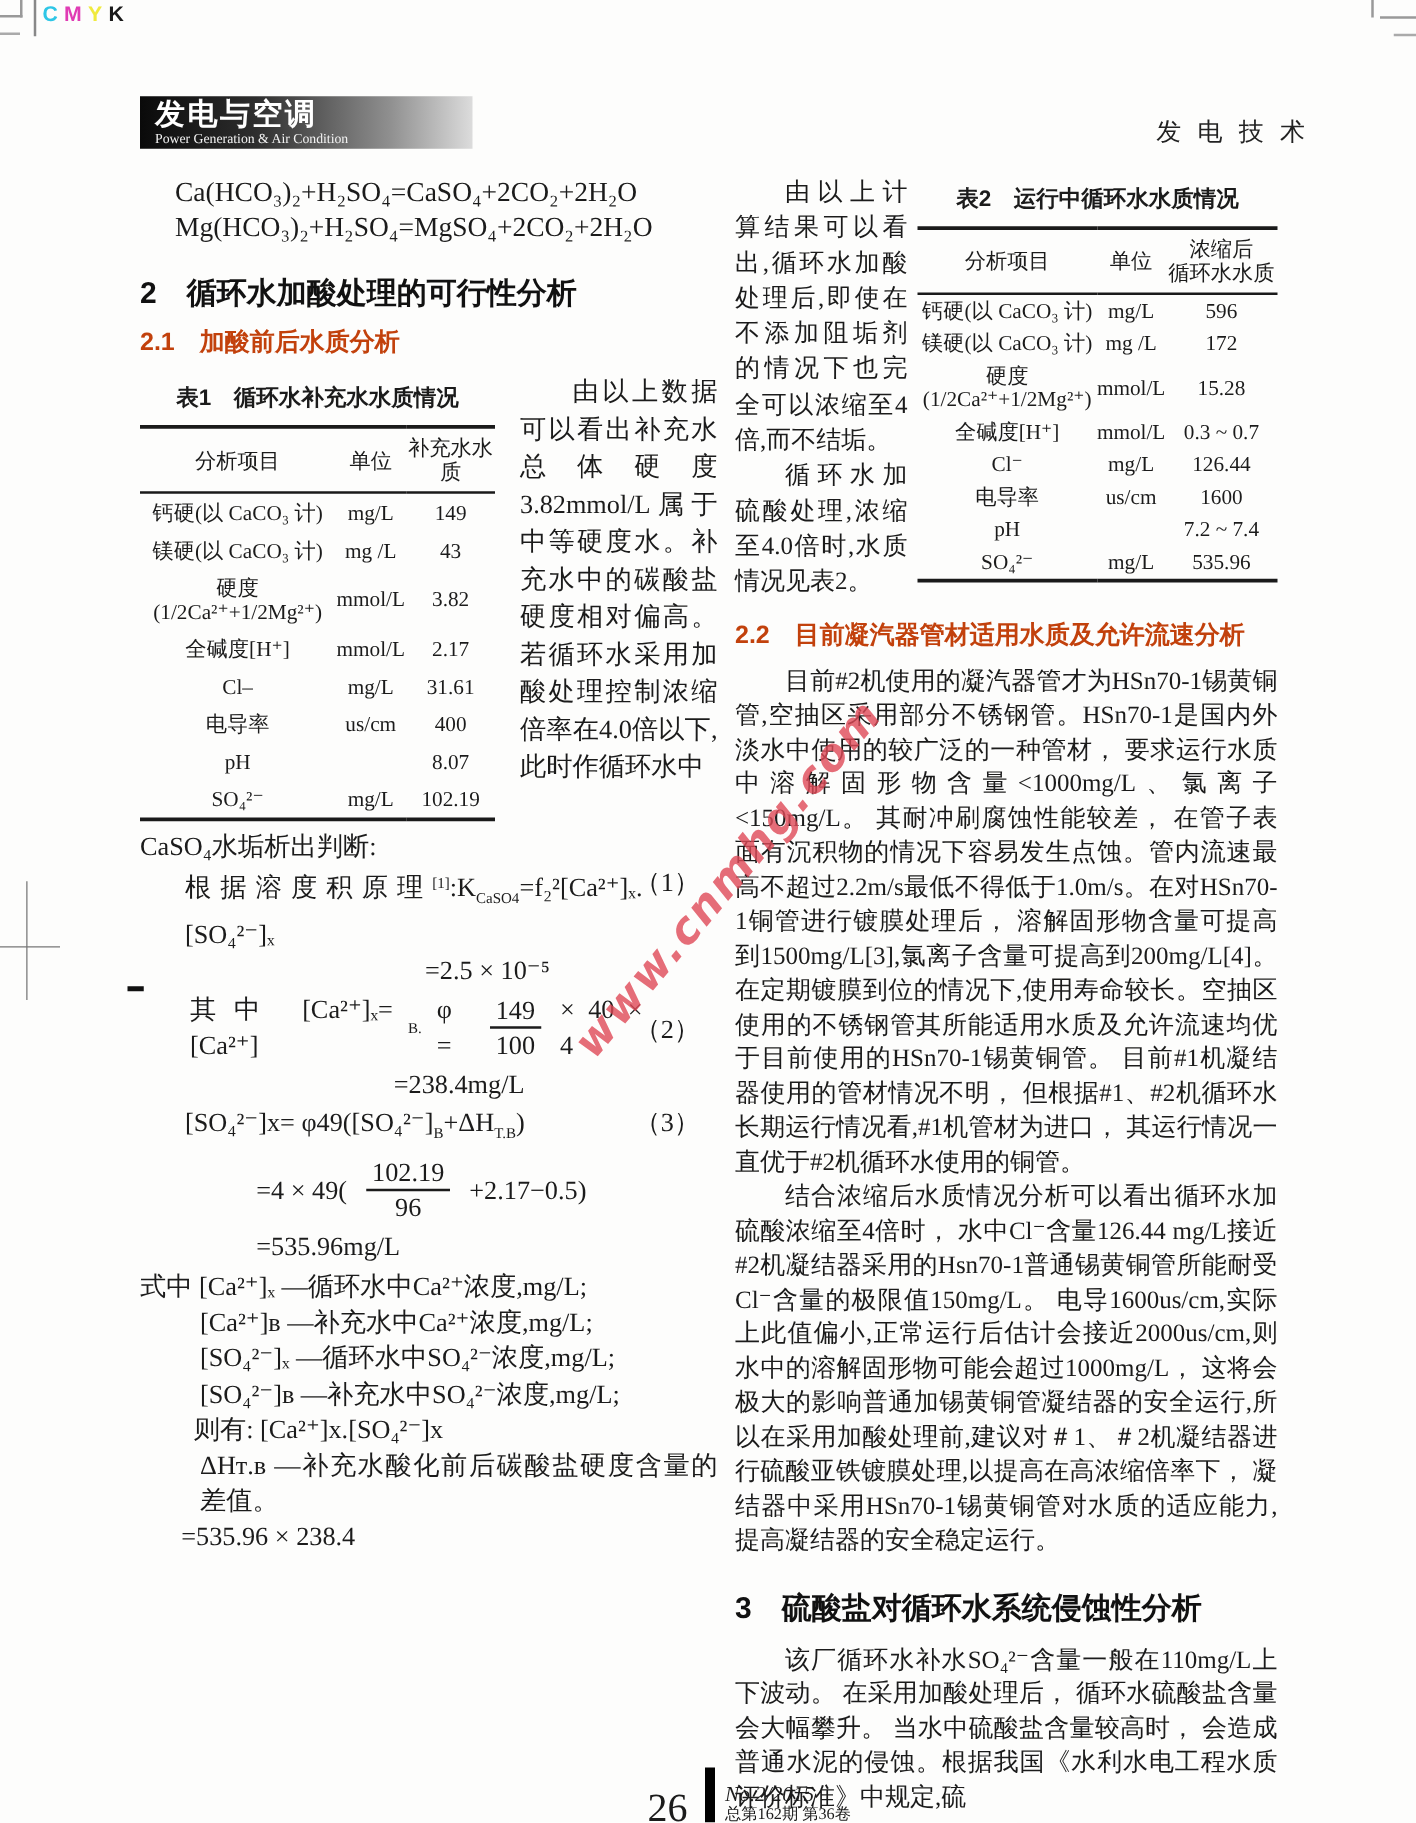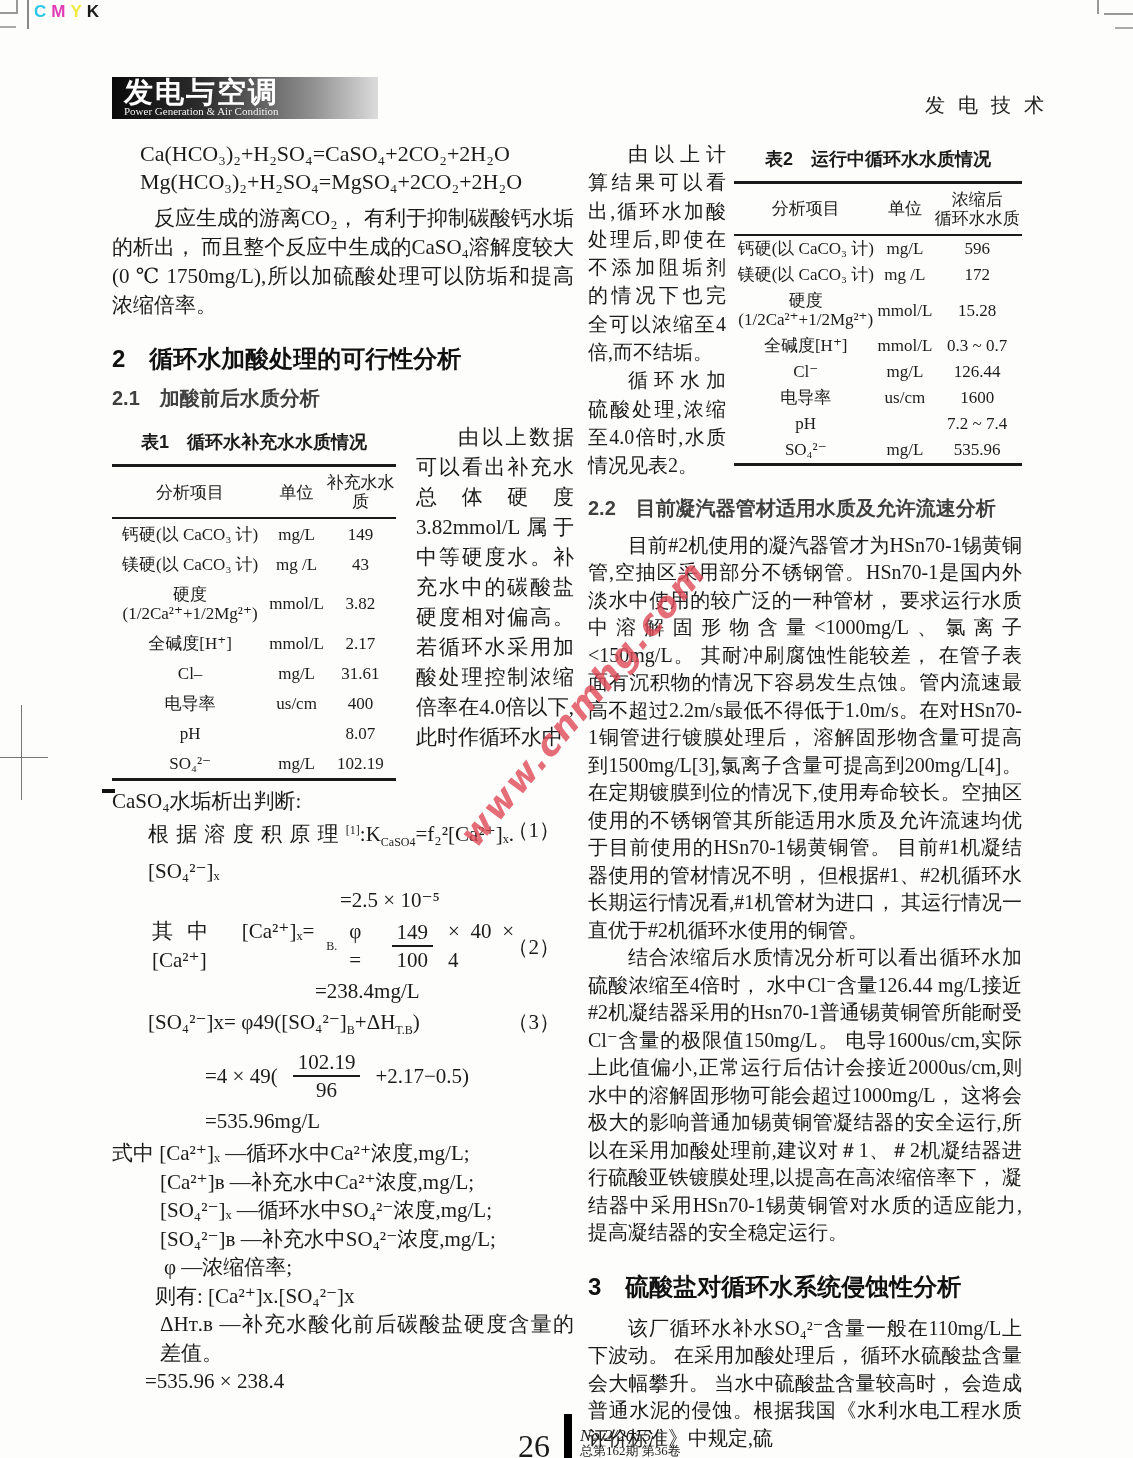--- a/index.html
+++ b/index.html
@@ -19,31 +19,31 @@
   .tr-hline2{position:absolute;left:1115px;top:27px;width:18px;border-top:2px solid #aaa;}
   .ml-vline{position:absolute;left:21px;top:705px;height:95px;border-left:1.5px solid #777;}
   .ml-hline{position:absolute;left:0;top:757px;width:48px;border-top:1.5px solid #777;}
   .ml-dash{position:absolute;left:102px;top:789px;width:13px;height:4px;background:#111;}
   
   .logo-bar{
     position:absolute;left:112px;top:77px;width:266px;height:42px;
     background:linear-gradient(90deg,#0a0a0a 0%,#2e2e2e 35%,#8f8f8f 75%,#dcdcdc 100%);
     color:#fff;padding:2px 0 0 12px;box-sizing:border-box;
   }
-  .logo-title{font-family:Liberation Serif, serif;font-weight:bold;font-size:29px;line-height:26px;letter-spacing:2px;}
+  .logo-title{font-family:Liberation Serif, serif;font-weight:bold;font-size:24px;line-height:26px;letter-spacing:2px;}
   .logo-sub{font-size:11px;line-height:13px;color:#f2f2f2;}
   .section-label{position:absolute;left:925px;top:92px;font-size:20px;letter-spacing:13px;color:#222;}
   
   .col-left{position:absolute;left:112px;top:140px;width:462px;font-size:21px;line-height:29px;text-align:justify;}
   .col-right{position:absolute;left:588px;top:140px;width:434px;font-size:20px;line-height:27.5px;text-align:justify;}
   p{margin:0;}
   .indent{text-indent:2em;}
   .equation{margin-left:28px;font-size:22px;line-height:28px;}
   h2.sec{font-family:"Liberation Sans","DejaVu Sans",sans-serif;font-size:24px;line-height:28px;font-weight:bold;margin:25px 0 13px 0;text-align:left;color:#111;}
-  h3.sub{font-family:"Liberation Sans","DejaVu Sans",sans-serif;font-size:20px;line-height:24px;font-weight:bold;margin:0 0 12px 0;text-align:left;color:#404040;}
+  h3.sub{font-family:"Liberation Sans","DejaVu Sans",sans-serif;font-size:20px;line-height:24px;font-weight:bold;margin:0 0 12px 0;text-align:left;color:#c2410c;}
   .mt8{margin-top:8px;} .mt6{margin-top:6px;}
   
   .split-row{display:flex;margin-top:9px;justify-content:flex-end;}
   .t1-block{width:284px;flex:0 0 284px;}
   .t1-side{width:158px;flex:0 0 158px;margin-left:20px;line-height:30px;}
   .t2-side{width:138px;flex:0 0 138px;line-height:28.3px;}
   .t2-block{width:288px;flex:0 0 288px;margin-left:8px;}
   .tbl-title{font-family:"Liberation Sans","DejaVu Sans",sans-serif;font-weight:bold;font-size:18px;text-align:center;margin:6px 0 7px 0;text-indent:0;}
   table.jtable{width:100%;border-collapse:collapse;font-size:17px;line-height:19px;
     border-top:3px solid #1a1a1a;border-bottom:3px solid #1a1a1a;}
@@ -93,21 +93,20 @@
 
   <div class="logo-bar">
     <div class="logo-title">发电与空调</div>
     <div class="logo-sub">Power Generation &amp; Air Condition</div>
   </div>
   <div class="section-label">发电技术</div>
 
   <div class="col-left">
     <div class="equation">Ca(HCO₃)₂+H₂SO₄=CaSO₄+2CO₂+2H₂O</div>
     <div class="equation">Mg(HCO₃)₂+H₂SO₄=MgSO₄+2CO₂+2H₂O</div>
-    <p class="indent mt8">反应生成的游离CO₂， 有利于抑制碳酸钙水垢的析出， 而且整个反应中生成的CaSO₄溶解度较大(0 ℃ 1750mg/L),所以加硫酸处理可以防垢和提高浓缩倍率。</p>
 
     <h2 class="sec">2　循环水加酸处理的可行性分析</h2>
     <h3 class="sub">2.1　加酸前后水质分析</h3>
 
     <div class="split-row">
       <div class="t1-block">
         <div class="tbl-title">表1　循环水补充水水质情况</div>
         <table class="jtable">
           <thead>
             <tr>
@@ -205,21 +204,20 @@
     <div class="fline" style="padding-left:93px;">
       <span>=535.96mg/L</span>
     </div>
 
     <div class="def-line" style="margin-top:3px;">
       <span>式中</span>&nbsp;<span>[Ca²⁺]ₓ —循环水中Ca²⁺浓度,mg/L;</span>
     </div>
     <div class="def-line" style="padding-left:48px;">[Ca²⁺]ʙ —补充水中Ca²⁺浓度,mg/L;</div>
     <div class="def-line" style="padding-left:48px;">[SO₄²⁻]ₓ —循环水中SO₄²⁻浓度,mg/L;</div>
     <div class="def-line" style="padding-left:48px;">[SO₄²⁻]ʙ —补充水中SO₄²⁻浓度,mg/L;</div>
-    <div class="def-line" style="padding-left:52px;">φ —浓缩倍率;</div>
     <div class="def-line" style="padding-left:43px;">则有: [Ca²⁺]x.[SO₄²⁻]x</div>
 
     <div class="def-line" style="padding-left:48px;">ΔHᴛ.ʙ —补充水酸化前后碳酸盐硬度含量的差值。</div>
     <div class="def-line" style="padding-left:33px;">=535.96 × 238.4</div>
 
   </div>
 
   <div class="col-right">
     <div class="split-row" style="margin-top:0;">
       <div class="t2-side">

